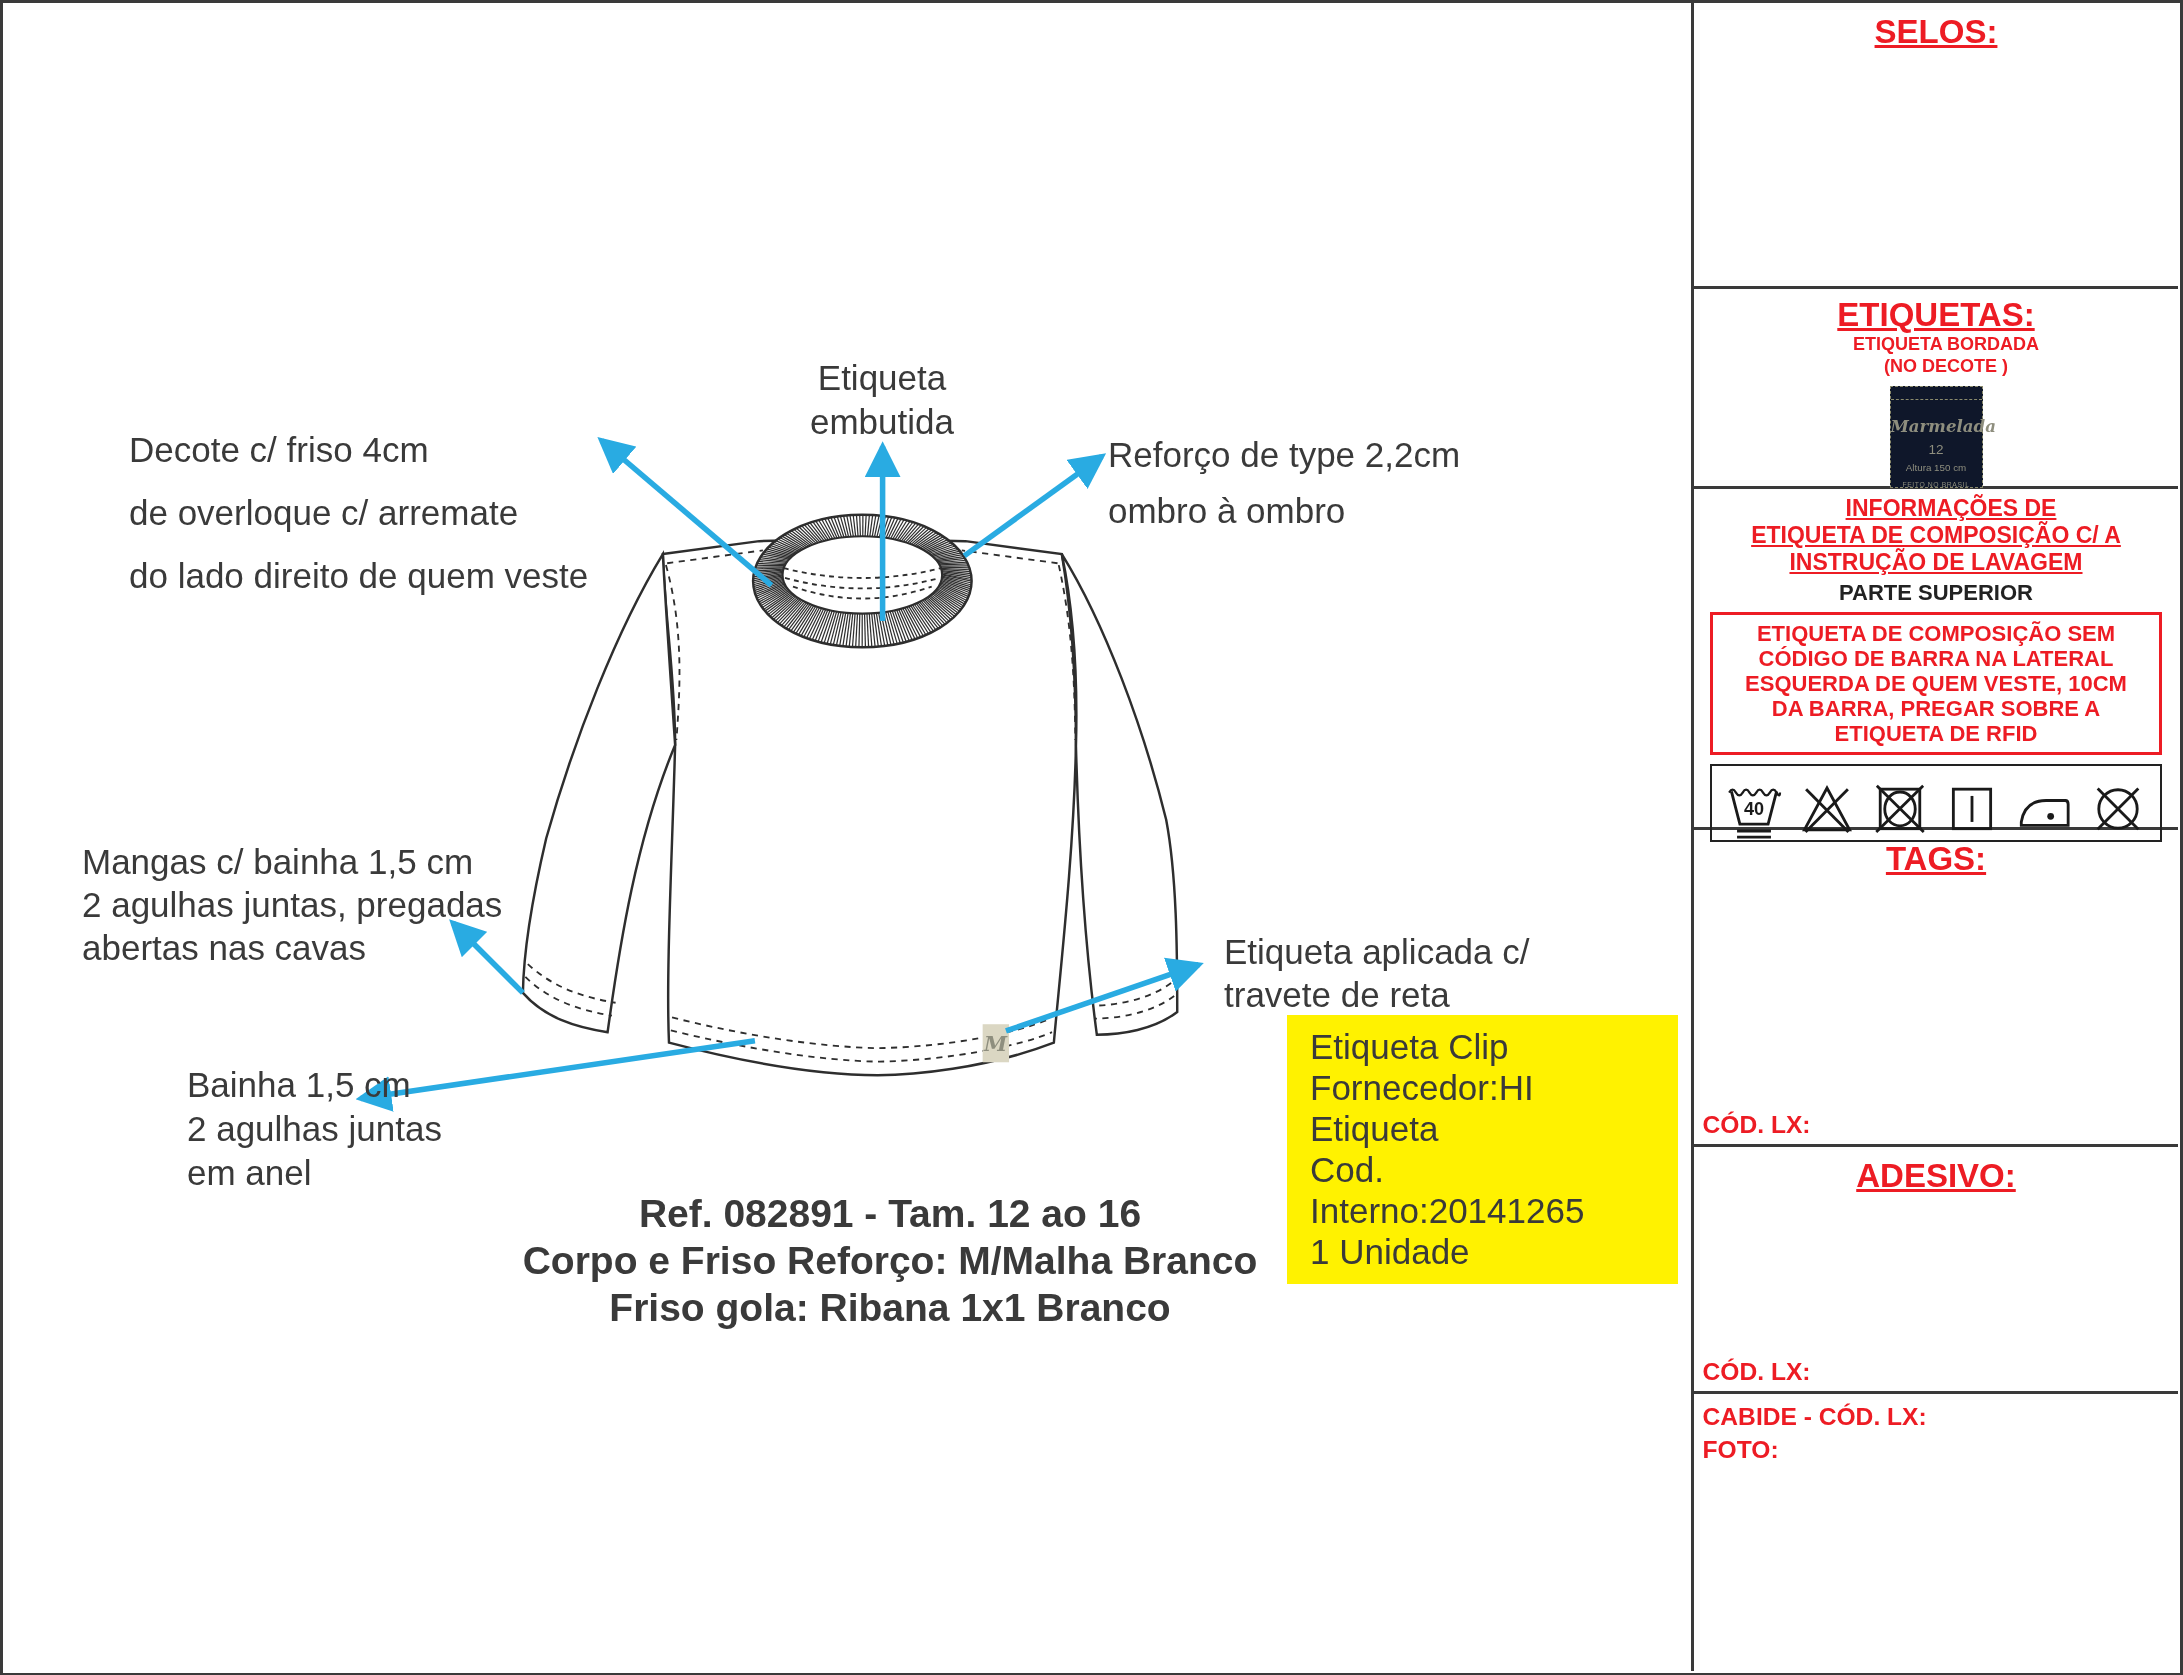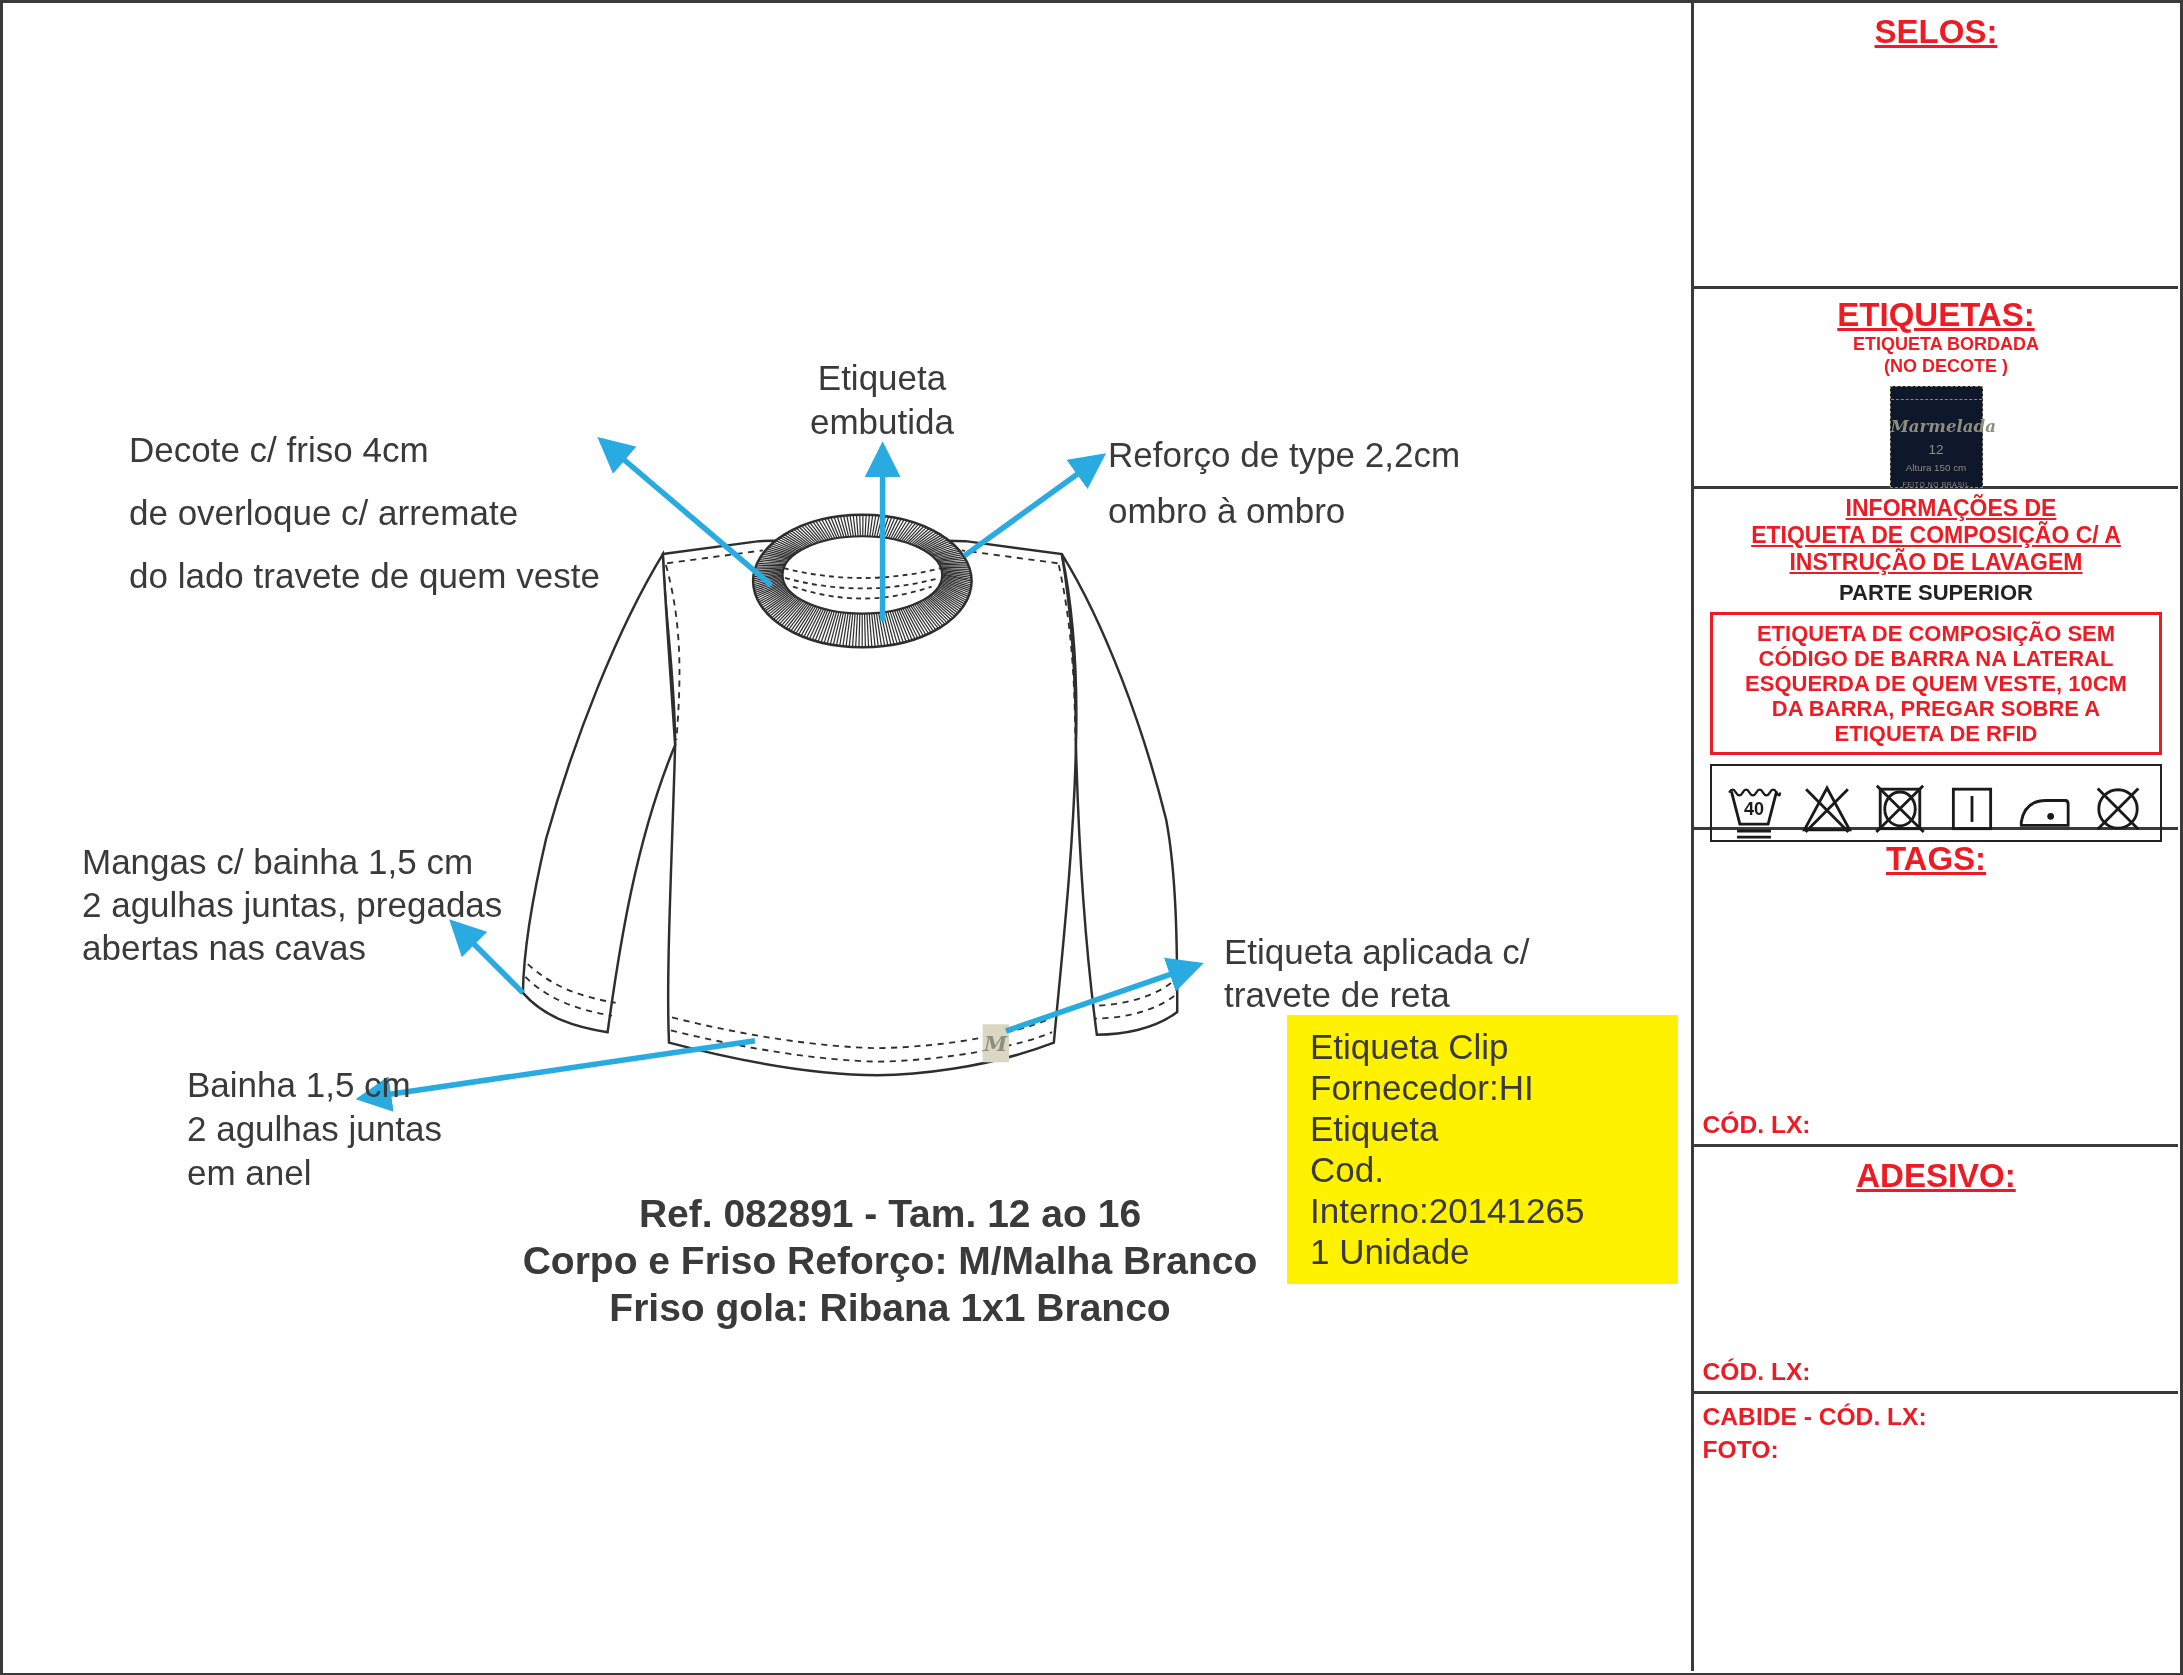--- a/index.html
+++ b/index.html
@@ -353,21 +353,21 @@
       <path d="M1566,900 L1790,738" marker-end="url(#ah)"></path>
       <path d="M847,1612 L733,1498" marker-end="url(#ah)"></path>
       <path d="M1225,1690 L583,1784" marker-end="url(#ah)"></path>
       <path d="M1634,1674 L1948,1566" marker-end="url(#ah)"></path>
     </g>
   </svg>
 
   <div class="ann ann-decote">
     <div>Decote c/ friso 4cm</div>
     <div>de overloque c/ arremate</div>
-    <div>do lado travete de quem veste</div>
+    <div>do lado direito de quem veste</div>
   </div>
   <div class="ann ann-embutida">
     <div>Etiqueta</div>
     <div>embutida</div>
   </div>
   <div class="ann ann-reforco">
     <div>Reforço de type 2,2cm</div>
     <div>ombro à ombro</div>
   </div>
   <div class="ann ann-mangas">

